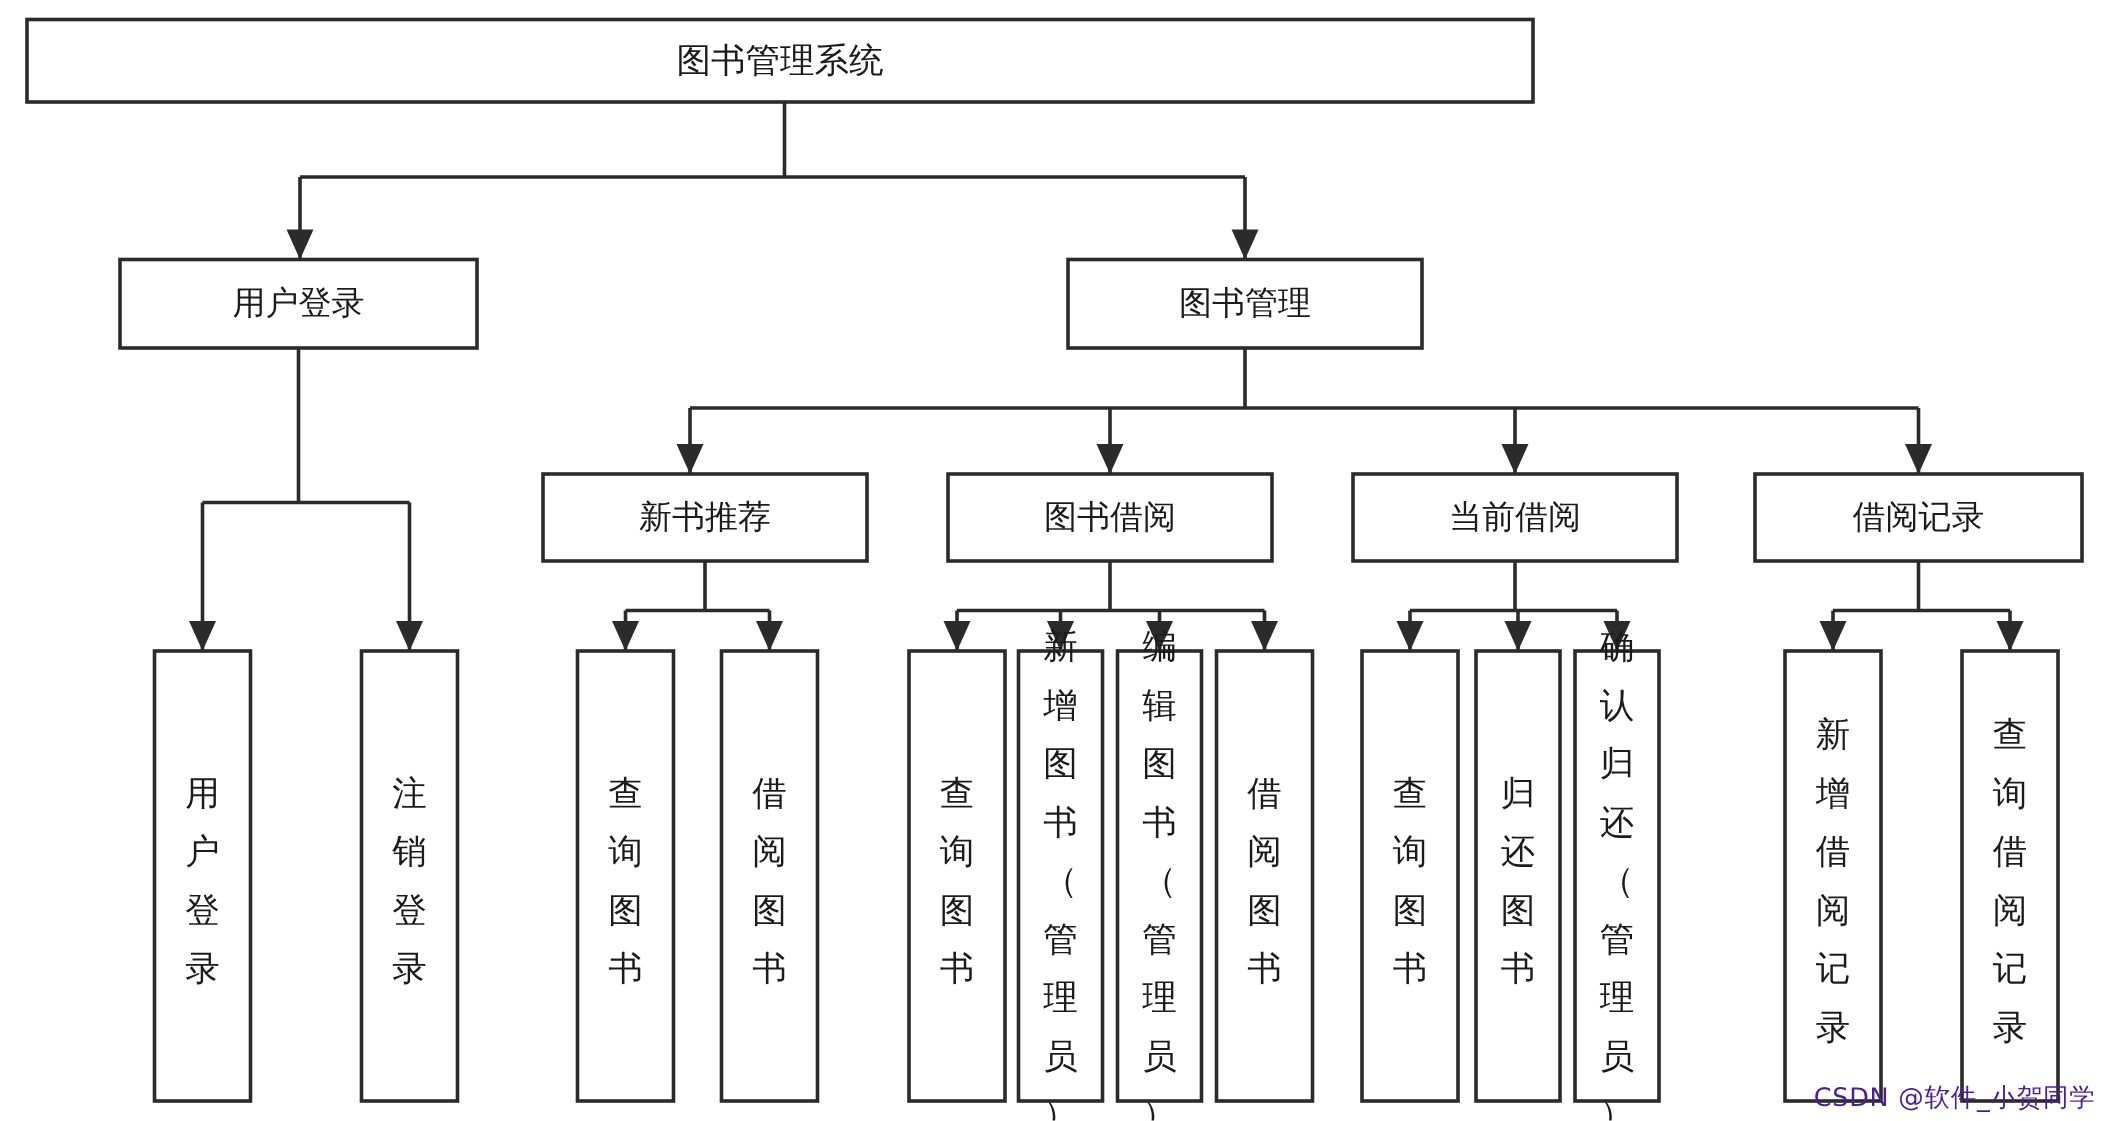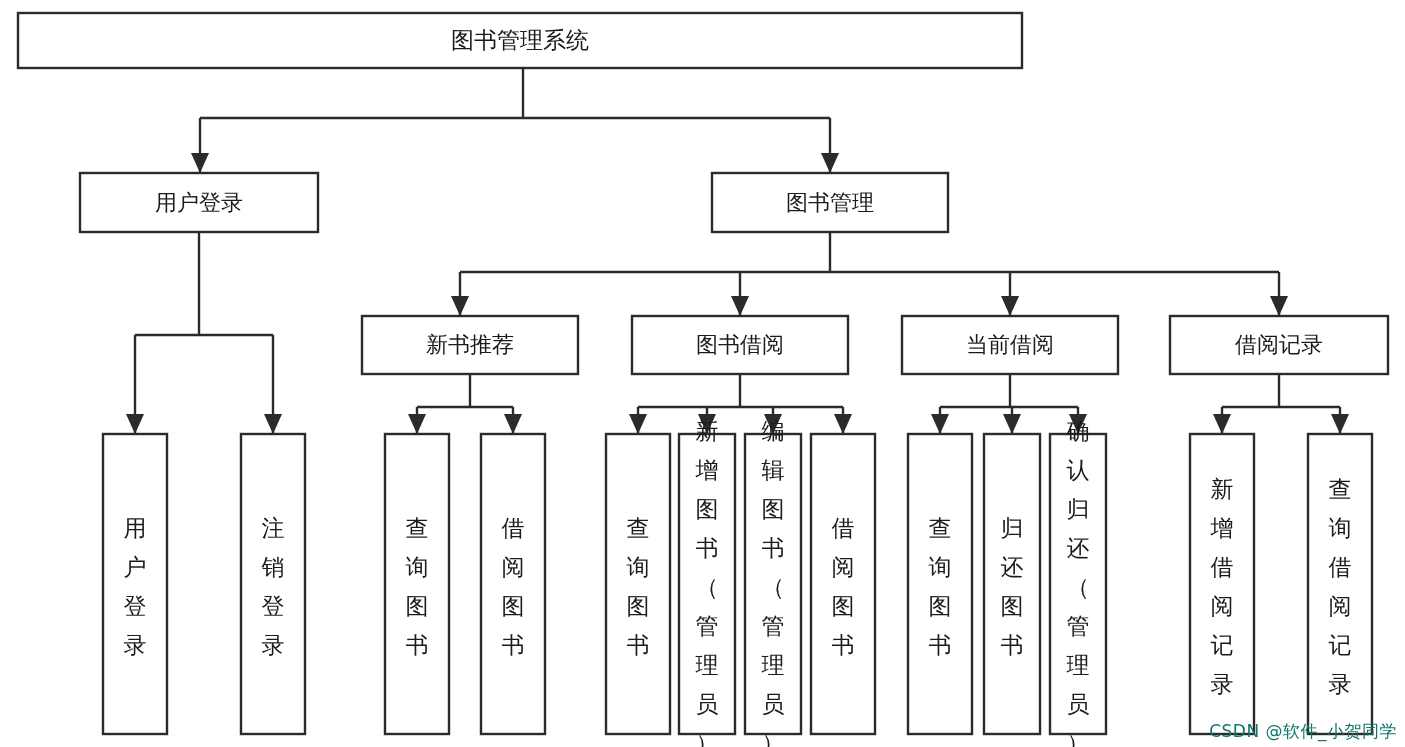--- a/index.html
+++ b/index.html
@@ -58,21 +58,21 @@
     font-size: 23px;
     fill: #1b1b1b;
     text-anchor: middle;
   }
   .watermark {
     position: absolute;
     right: 8px;
     bottom: 4px;
     font-family: "DejaVu Sans", "Liberation Sans", sans-serif;
     font-size: 17px;
-    color: #0f766e;
+    color: #4c1d95;
     white-space: nowrap;
     letter-spacing: 0.5px;
     user-select: none;
   }
 </style>
 </head>
 <body>
 
 <div id="diagram-root">
   <svg class="diagram-canvas" id="canvas" viewBox="0 0 1405 747" xmlns="http://www.w3.org/2000/svg">

